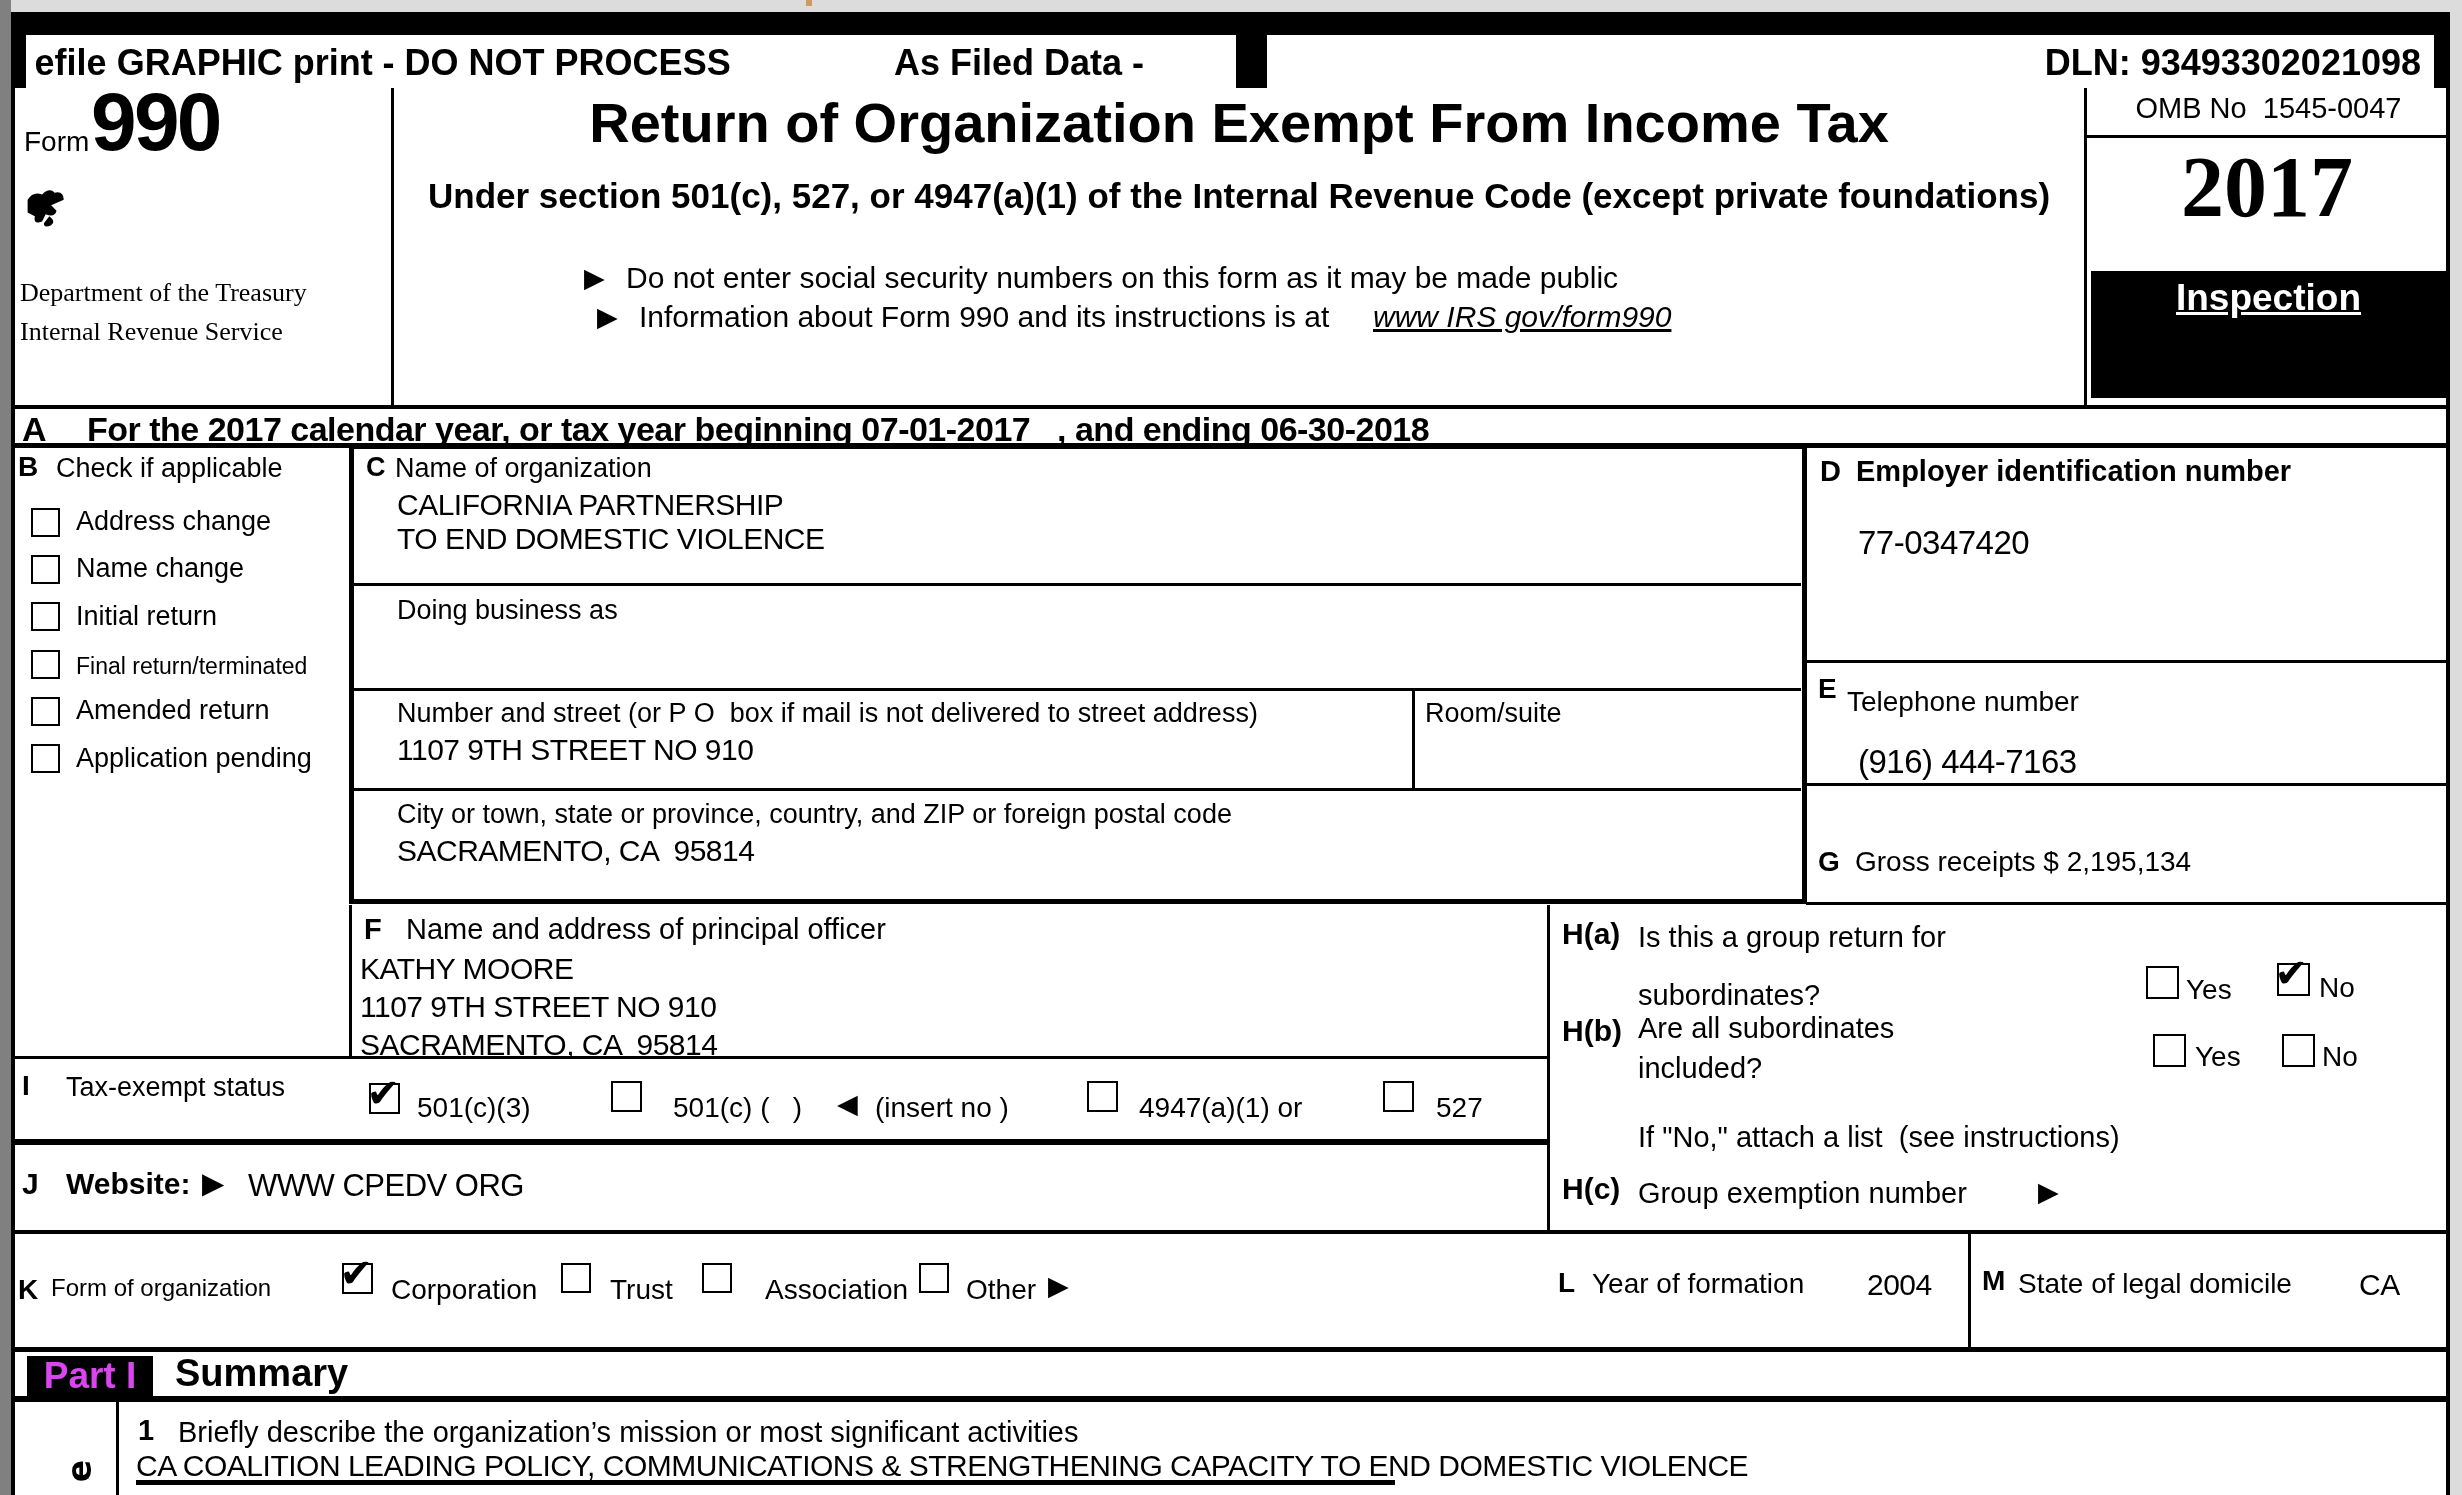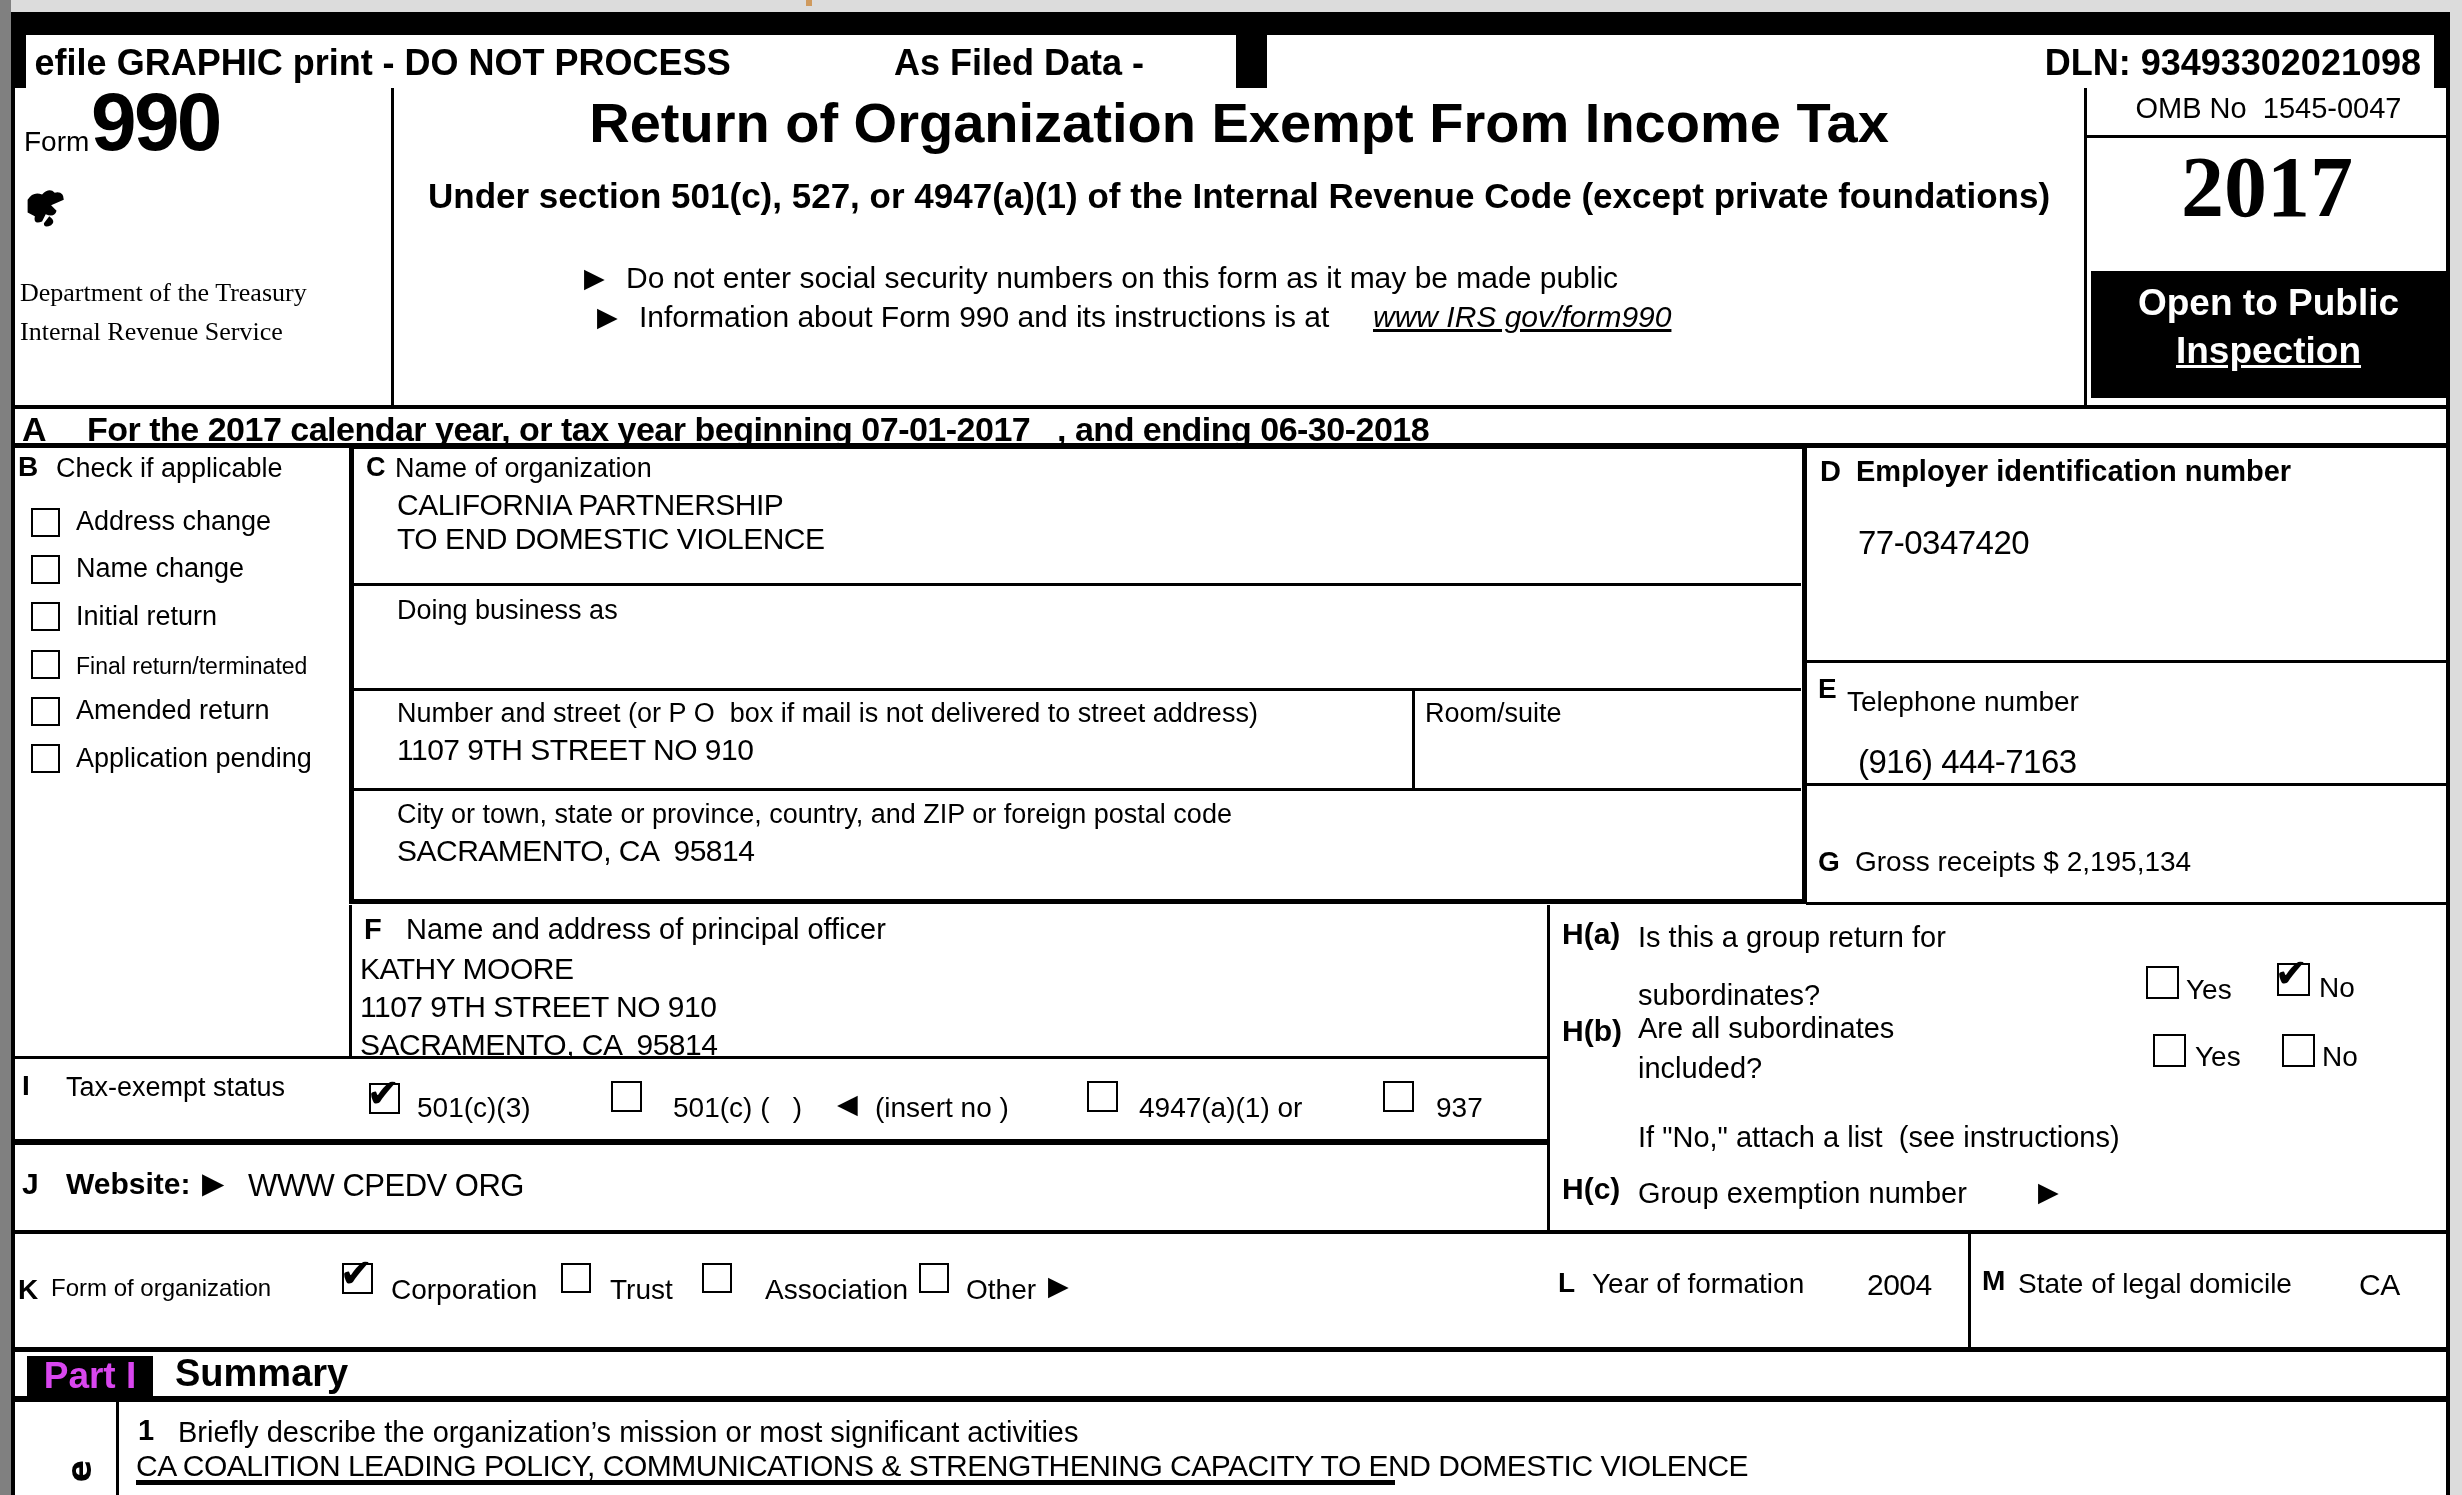--- a/index.html
+++ b/index.html
@@ -61,21 +61,20 @@
   <span class="t icon" style="left:584px;top:262px;font-size:27px;">▶</span>
   <span class="t" style="left:626px;top:261px;font-size:30px;">Do not enter social security numbers on this form as it may be made public</span>
   <span class="t icon" style="left:597px;top:301px;font-size:27px;">▶</span>
   <span class="t" style="left:639px;top:300px;font-size:30px;">Information about Form 990 and its instructions is at </span>
   <span class="t" style="left:1373px;top:300px;font-size:30px;font-style:italic;text-decoration:underline;">www IRS gov/form990</span>
 
   <div class="t center" style="left:2087px;top:92px;width:363px;font-size:29px;">OMB No  1545-0047</div>
   <div class="hl" style="left:2084px;top:135px;width:366px;"></div>
   <div class="t b serif center" style="left:2084px;top:138px;width:366px;font-size:86px;">2017</div>
   <div class="blackbar" style="left:2091px;top:271px;width:355px;height:127px;">
-    <div class="center b" style="color:#fff;font-size:37px;margin-top:11px;">Open to Public</div>
     <div class="center b" style="color:#fff;font-size:37px;margin-top:5.5px;text-decoration:underline;">Inspection</div>
   </div>
 
   <span class="t b" style="left:22px;top:410px;font-size:34px;">A</span>
   <span class="t b cond" style="left:87px;top:410px;font-size:34px;">For the 2017 calendar year, or tax year beginning 07-01-2017   , and ending 06-30-2018</span>
   <div class="hl" style="left:11px;top:443px;width:2439px;height:4.5px;"></div>
 
   <span class="t b" style="left:18px;top:451px;">B</span>
   <span class="t" style="left:56px;top:453px;font-size:27px;">Check if applicable</span>
 
@@ -152,21 +151,21 @@
   <span class="t" style="left:66px;top:1072px;font-size:27px;">Tax-exempt status</span>
   <span class="cb checked" style="left:369px;top:1083px;width:27px;height:27px;"></span>
   <span class="t" style="left:417px;top:1092px;">501(c)(3)</span>
   <span class="cb" style="left:611px;top:1081px;width:27px;height:27px;"></span>
   <span class="t" style="left:673px;top:1092px;">501(c) (   )</span>
   <span class="t icon" style="left:837px;top:1088px;font-size:27px;">◀</span>
   <span class="t" style="left:875px;top:1092px;">(insert no )</span>
   <span class="cb" style="left:1087px;top:1081px;width:27px;height:27px;"></span>
   <span class="t" style="left:1139px;top:1092px;">4947(a)(1) or</span>
   <span class="cb" style="left:1383px;top:1081px;width:27px;height:27px;"></span>
-  <span class="t" style="left:1436px;top:1092px;">937</span>
+  <span class="t" style="left:1436px;top:1092px;">527</span>
   <div class="hl" style="left:11px;top:1139px;width:1539px;height:5.5px;"></div>
 
   <span class="t b" style="left:22px;top:1167px;font-size:30px;">J</span>
   <span class="t b" style="left:66px;top:1167px;font-size:30px;">Website:</span>
   <span class="t icon" style="left:202px;top:1167px;font-size:29px;">▶</span>
   <span class="t cond" style="left:248px;top:1168px;font-size:31px;">WWW CPEDV ORG</span>
   <div class="hl" style="left:11px;top:1230px;width:2439px;height:3.6px;"></div>
 
   <span class="t b" style="left:18px;top:1274px;">K</span>
   <span class="t" style="left:51px;top:1274px;font-size:24px;">Form of organization</span>

